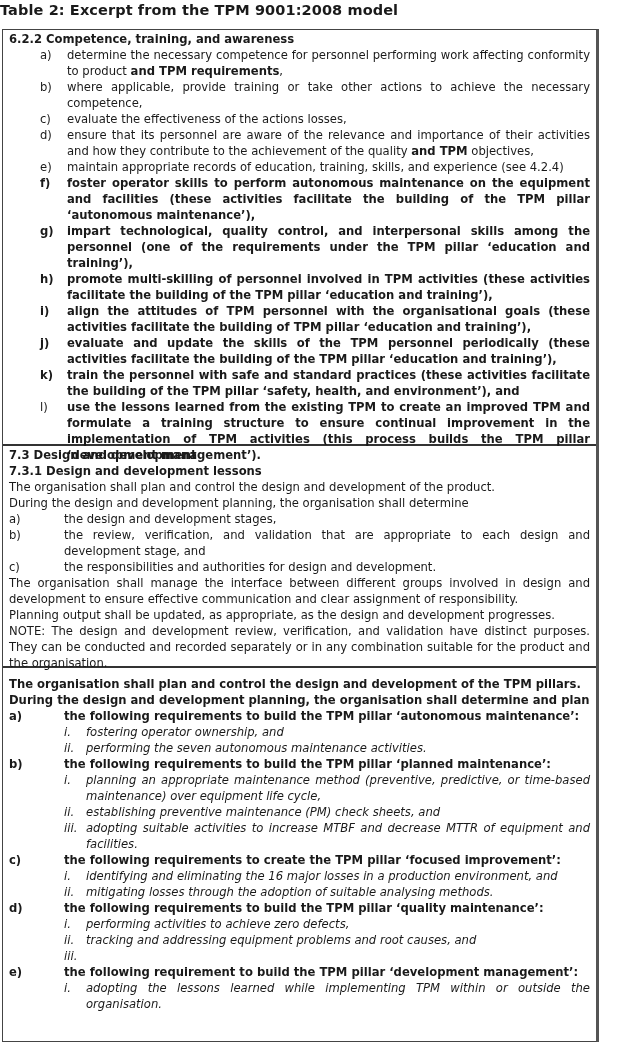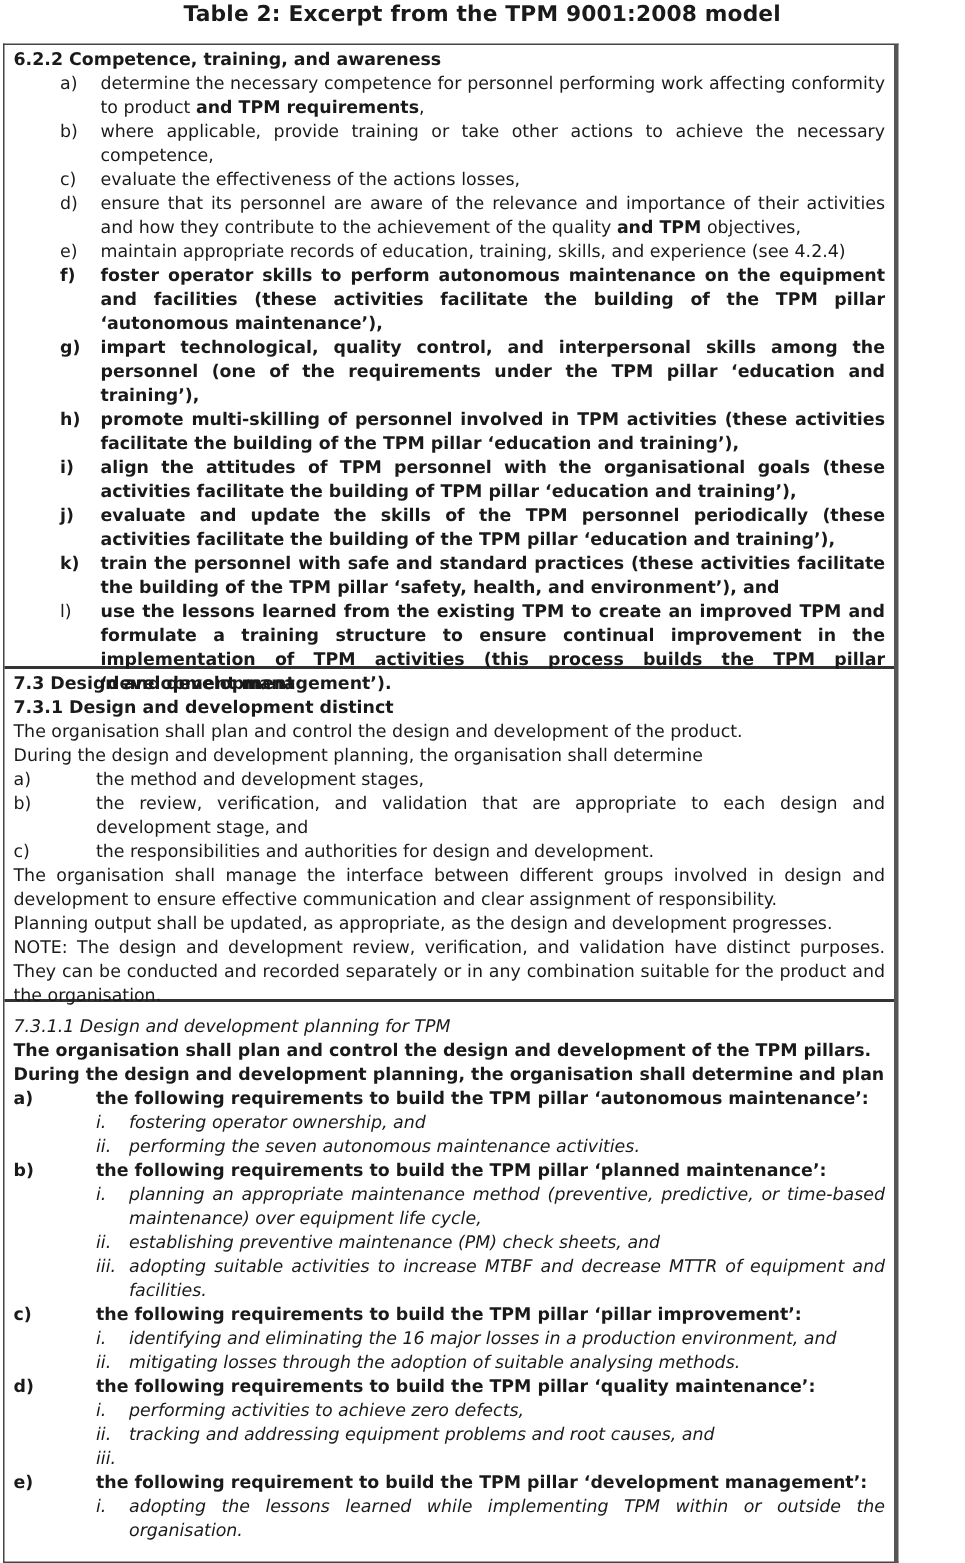--- a/index.html
+++ b/index.html
@@ -4,21 +4,21 @@
 <style>
   html, body { margin: 0; padding: 0; background: #ffffff; }
   body {
     width: 643px; height: 1042px; overflow: hidden;
     font-family: "DejaVu Sans", sans-serif;
     color: #1a1a1a;
     position: relative;
   }
   .title {
     position: absolute; left: 0; top: 2px; width: 643px;
-    text-align: center; font-size: 14.5px; font-weight: bold; letter-spacing: 0.1px;
+    font-size: 14.5px; font-weight: bold; letter-spacing: 0.1px;
   }
   .table {
     position: absolute; left: 2px; top: 29px; width: 597px;
     border: 1.5px solid #444; border-right: 3px solid #555; border-bottom: 2px solid #444;
     box-sizing: border-box;
   }
   .cell { border-bottom: 2px solid #333; padding: 1px 6px 4px 6px; box-sizing: border-box; }
   .cell:last-child { border-bottom: none; }
   .cell1 { height: 416px; }
   .cell2 { height: 222px; }
@@ -95,42 +95,41 @@
         </div>
         <div class="item">
           <span class="lbl bi" style="font-weight: normal;">l)</span>
           <span class="txt bi">use the lessons learned from the existing TPM to create an improved TPM and formulate a training structure to ensure continual improvement in the implementation of TPM activities (this process builds the TPM pillar ‘development management’).</span>
         </div>
       </div>
   </div>
 
   <div class="cell cell2 c2">
     <p class="line bold">7.3 Design and development</p>
-    <p class="line bold">7.3.1 Design and development distinct</p>
+    <p class="line bold">7.3.1 Design and development lessons</p>
     <p class="line">The organisation shall plan and control the design and development of the product.</p>
     <p class="line">During the design and development planning, the organisation shall determine</p>
     <div class="item">
       <span class="lbl">a)</span>
-      <span class="txt">the method and development stages,</span>
+      <span class="txt">the design and development stages,</span>
     </div>
     <div class="item">
       <span class="lbl">b)</span>
       <span class="txt">the review, verification, and validation that are appropriate to each design and development stage, and</span>
     </div>
     <div class="item">
       <span class="lbl">c)</span>
       <span class="txt">the responsibilities and authorities for design and development.</span>
     </div>
     <p class="line just">The organisation shall manage the interface between different groups involved in design and development to ensure effective communication and clear assignment of responsibility.</p>
     <p class="line">Planning output shall be updated, as appropriate, as the design and development progresses.</p>
     <p class="line just">NOTE: The design and development review, verification, and validation have distinct purposes. They can be conducted and recorded separately or in any combination suitable for the product and the organisation.</p>
   </div>
 
   <div class="cell cell3 c3">
-    <p class="line ital">7.3.1.1 Design and development planning for TPM</p>
     <p class="line bi">The organisation shall plan and control the design and development of the TPM pillars.</p>
     <p class="line bi">During the design and development planning, the organisation shall determine and plan</p>
     <div id="s3-items">
         <div class="item bi">
           <span class="lbl">a)</span>
           <span class="txt">the following requirements to build the TPM pillar ‘autonomous maintenance’:</span>
         </div>
         <div class="sub ital">
           <span class="slbl">i.</span>
           <span class="stxt">fostering operator ownership, and</span>
@@ -150,21 +149,21 @@
         <div class="sub ital">
           <span class="slbl">ii.</span>
           <span class="stxt">establishing preventive maintenance (PM) check sheets, and</span>
         </div>
         <div class="sub ital">
           <span class="slbl">iii.</span>
           <span class="stxt">adopting suitable activities to increase MTBF and decrease MTTR of equipment and facilities.</span>
         </div>
         <div class="item bi">
           <span class="lbl">c)</span>
-          <span class="txt">the following requirements to build the TPM pillar ‘pillar improvement’:</span>
+          <span class="txt">the following requirements to create the TPM pillar ‘focused improvement’:</span>
         </div>
         <div class="sub ital">
           <span class="slbl">i.</span>
           <span class="stxt">identifying and eliminating the 16 major losses in a production environment, and</span>
         </div>
         <div class="sub ital">
           <span class="slbl">ii.</span>
           <span class="stxt">mitigating losses through the adoption of suitable analysing methods.</span>
         </div>
         <div class="item bi">

